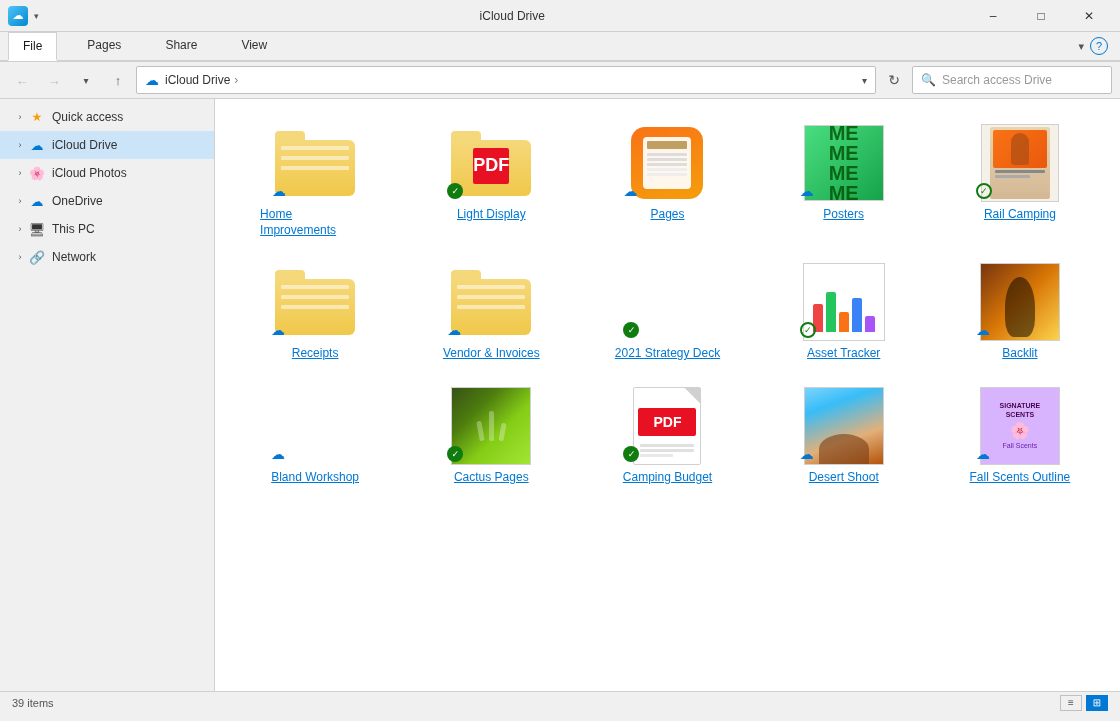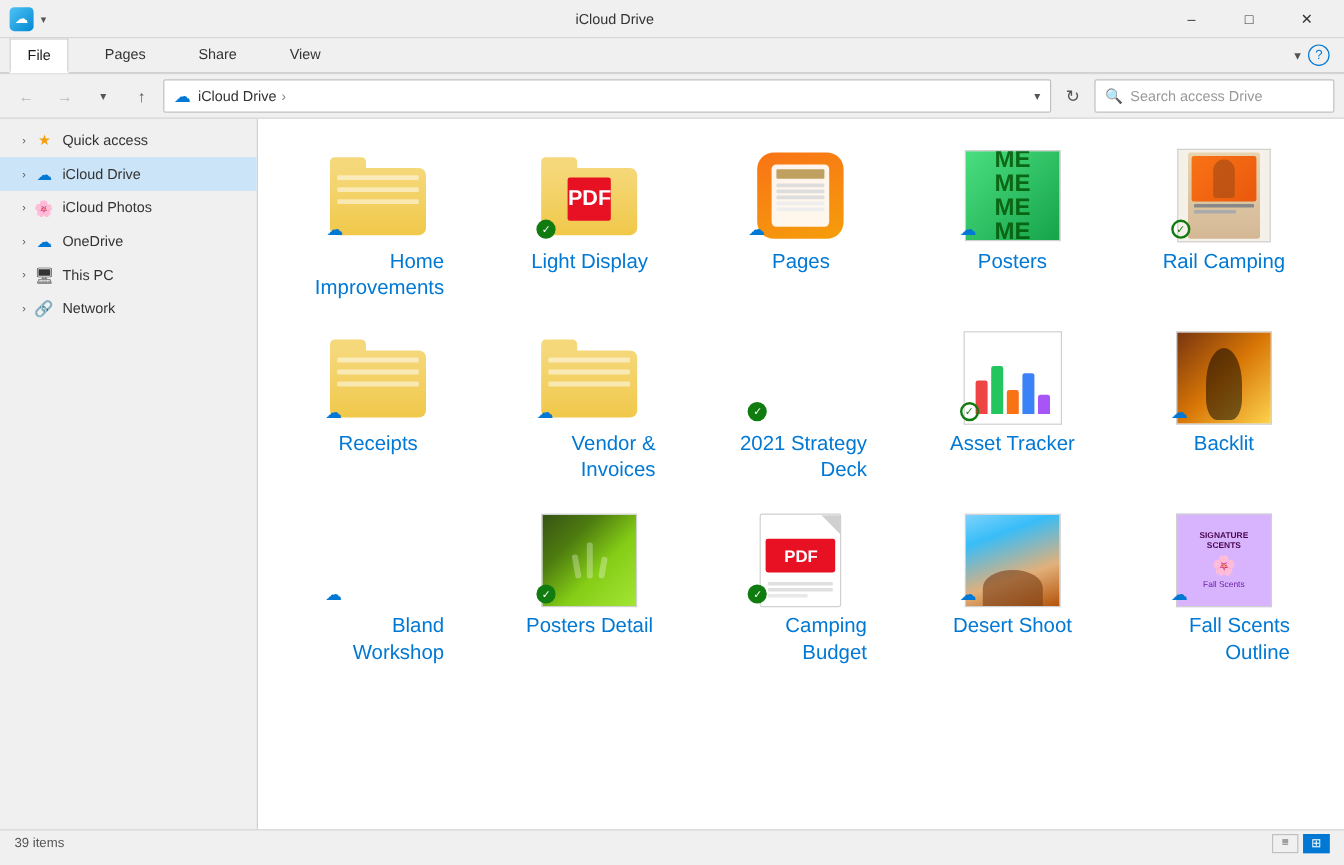--- a/index.html
+++ b/index.html
@@ -162,27 +162,28 @@
     .file-thumb {
       width: 96px;
       height: 80px;
       display: flex;
       align-items: center;
       justify-content: center;
       flex-shrink: 0;
       position: relative;
     }
     .file-label {
-      font-size: 17px;
+      font-size: 12px;
       color: #0078d4;
       margin-top: 4px;
-      text-align: right;
+      text-align: left;
       line-height: 1.3;
       max-width: 110px;
       word-break: break-word;
+      text-decoration: underline;
     }
     .status-icon {
       position: absolute;
       bottom: 2px;
       left: 6px;
       width: 16px;
       height: 16px;
       border-radius: 50%;
       display: flex;
       align-items: center;
@@ -536,21 +537,21 @@
             <div style="display:flex;gap:6px;align-items:flex-end;">
               <div style="width:5px;height:20px;background:rgba(255,255,255,0.3);border-radius:2px;transform:rotate(-10deg);"></div>
               <div style="width:5px;height:30px;background:rgba(255,255,255,0.3);border-radius:2px;"></div>
               <div style="width:5px;height:18px;background:rgba(255,255,255,0.3);border-radius:2px;transform:rotate(10deg);"></div>
             </div>
           </div>
           <div style="position:absolute;bottom:4px;left:4px;">
             <div class="status-check-green">✓</div>
           </div>
         </div>
-        <div class="file-label">Posters Detail</div>
+        <div class="file-label">Cactus Pages</div>
       </div>
 
       <div class="file-item">
         <div class="file-thumb" style="position:relative;">
           <div class="pdf-icon" style="width:68px;height:78px;background:white;border:1px solid #d0d0d0;border-radius:2px;position:relative;display:flex;flex-direction:column;">
             <div style="position:absolute;top:0;right:0;width:16px;height:16px;background:#d0d0d0;clip-path:polygon(0 0,100% 100%,100% 0);"></div>
             <div style="margin-top:20px;background:#e81123;color:white;font-size:14px;font-weight:bold;text-align:center;padding:6px 0;margin-left:4px;margin-right:4px;border-radius:2px;">PDF</div>
             <div style="padding:4px 6px;margin-top:4px;display:flex;flex-direction:column;gap:2px;">
               <div style="height:3px;background:#e0e0e0;border-radius:1px;"></div>
               <div style="height:3px;background:#e0e0e0;border-radius:1px;"></div>

